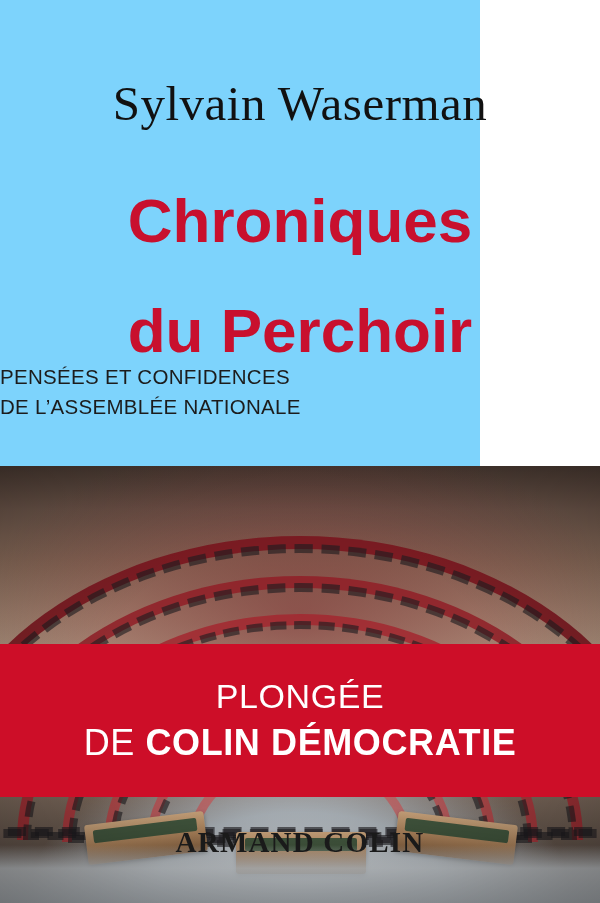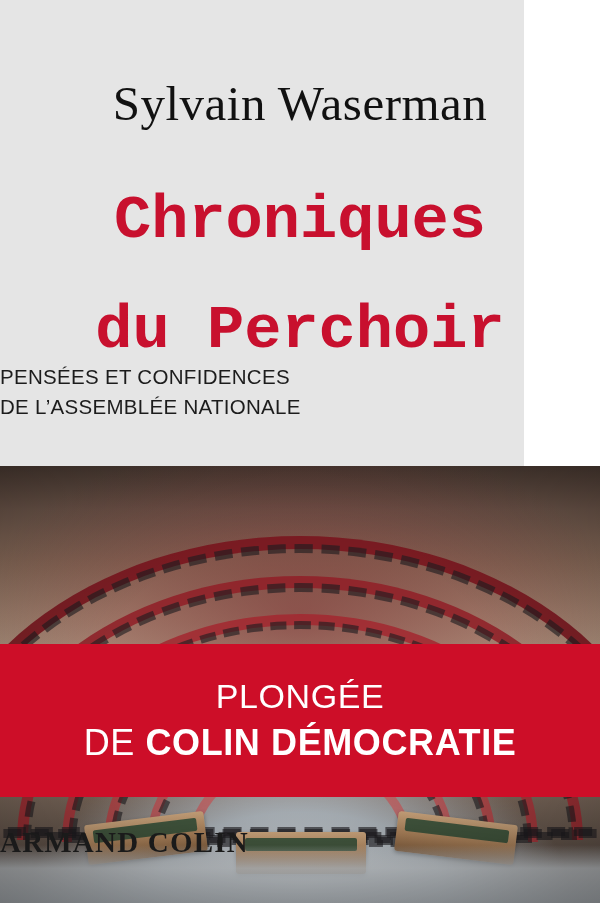--- a/index.html
+++ b/index.html
@@ -18,42 +18,41 @@
     overflow: hidden;
   }
 
   
   .top-area {
     position: absolute;
     left: 0;
     top: 0;
     width: 480px;
     height: 466px;
-    background: #e5e5e5;
-    padding-left: 44px;
+    background: #7dd3fc;
   }
   .author {
     position: absolute;
     left: 0;
     top: 78px;
     width: 600px;
     text-align: center;
     font-family: "Liberation Serif", serif;
     font-size: 49px;
     line-height: 1.08;
     color: #111111;
     letter-spacing: 0.5px;
   }
   .title {
     position: absolute;
     left: 0;
     top: 185px;
     width: 600px;
     text-align: center;
-    font-family: Liberation Mono, monospace;
+    font-family: Liberation Sans, sans-serif;
     font-weight: bold;
     font-size: 62px;
     line-height: 1.16;
     color: #c8102e;
     letter-spacing: 0px;
   }
   .title .line2 {
     display: block;
     margin-top: 38px;
   }
@@ -189,20 +188,21 @@
   .banner-line.strong .light {
     font-weight: normal;
   }
 
   
   .publisher {
     position: absolute;
     left: 0;
     top: 826px;
     width: 600px;
+    text-align: center;
     font-family: "Liberation Serif", serif;
     font-weight: bold;
     font-size: 29px;
     letter-spacing: 1.2px;
     color: #1a1a1a;
   }
 </style>
 </head>
 <body>
 

